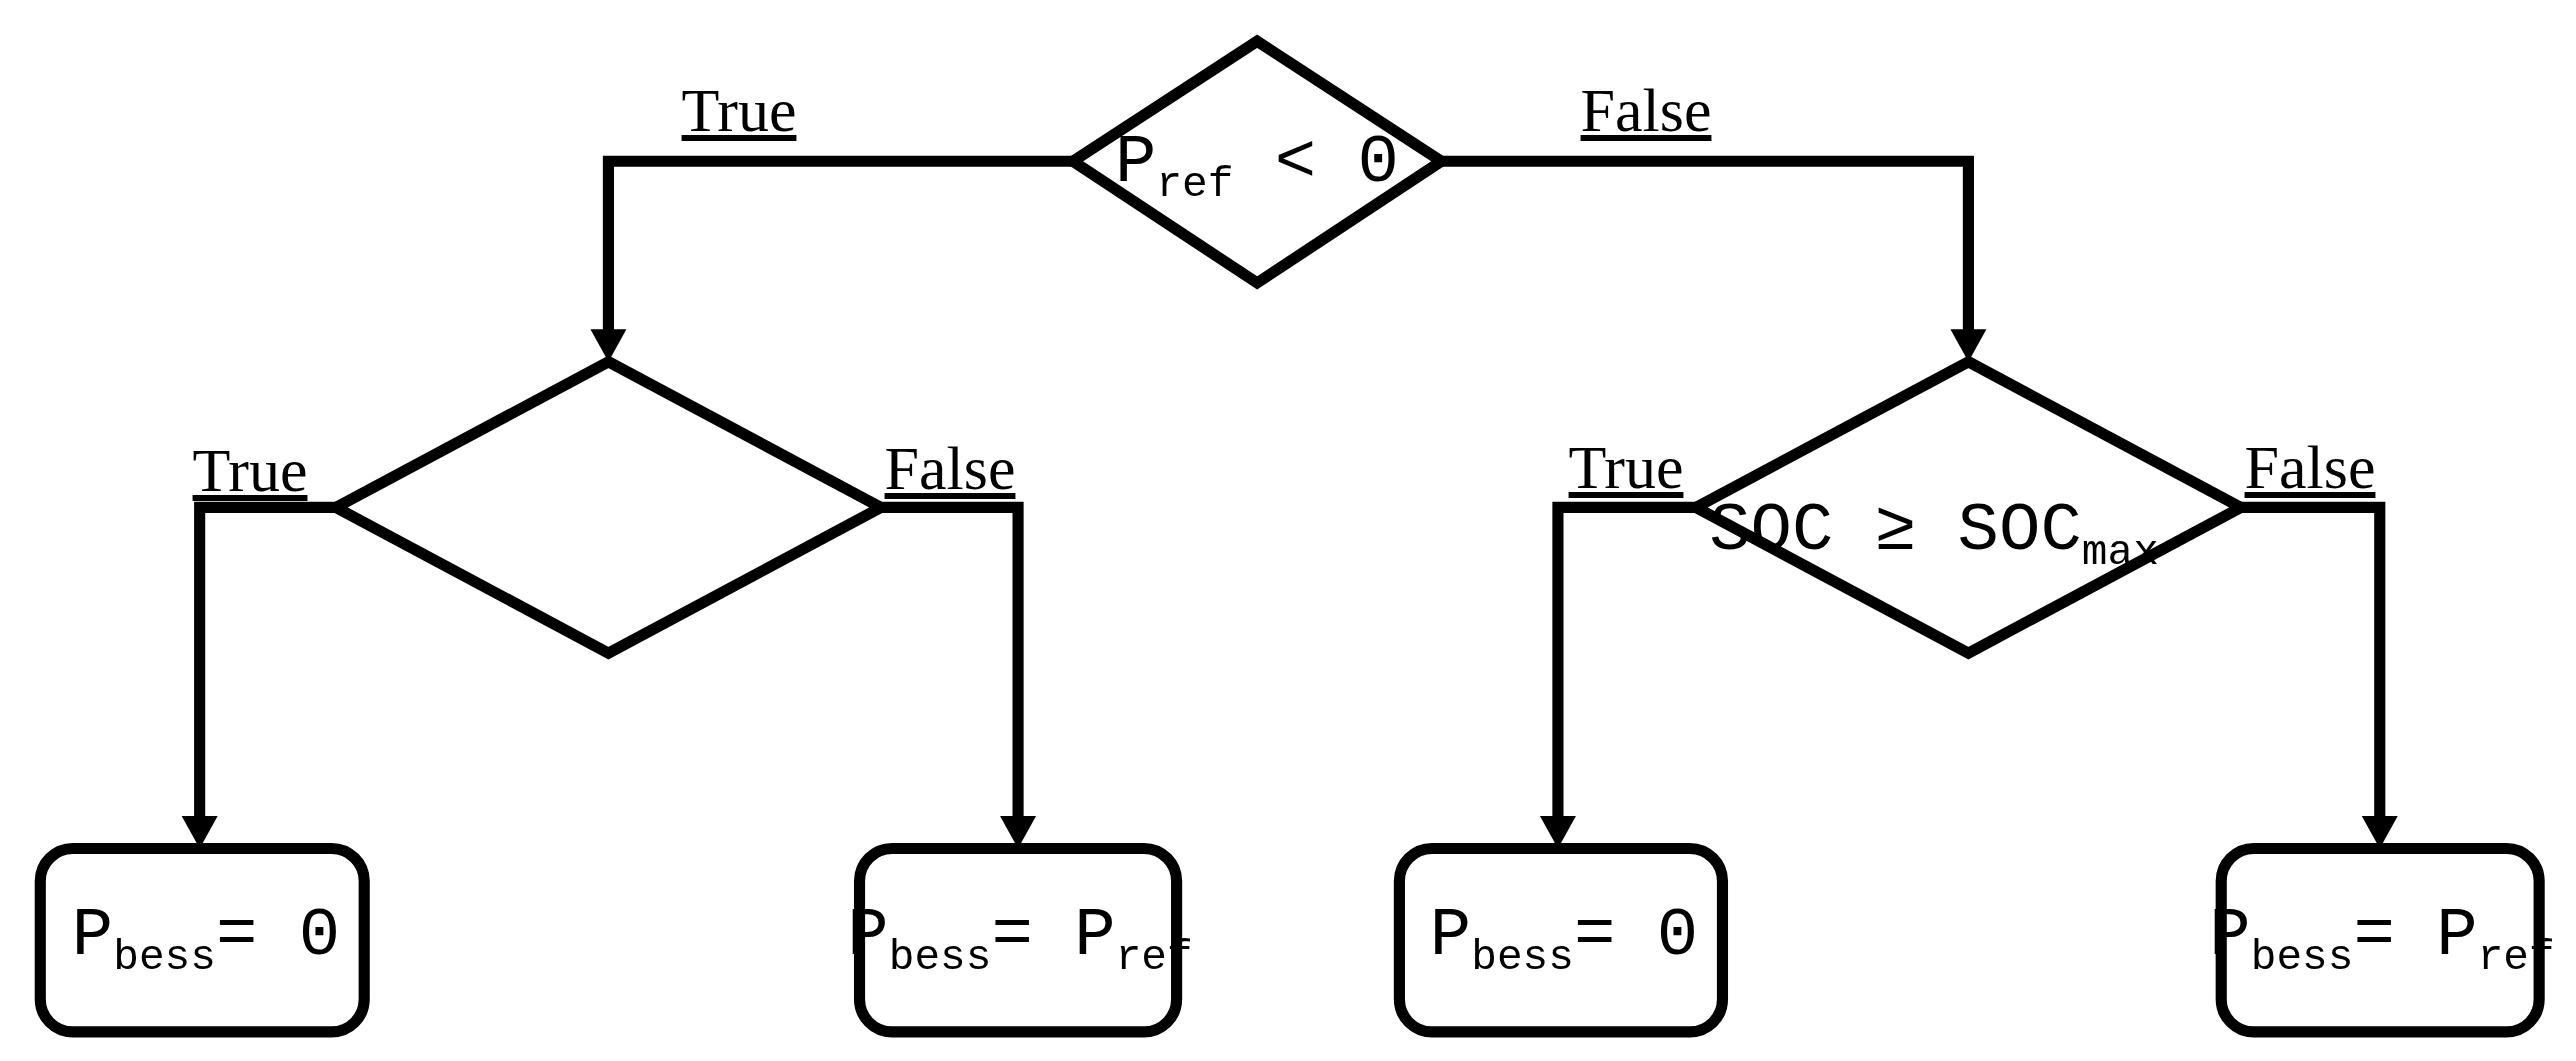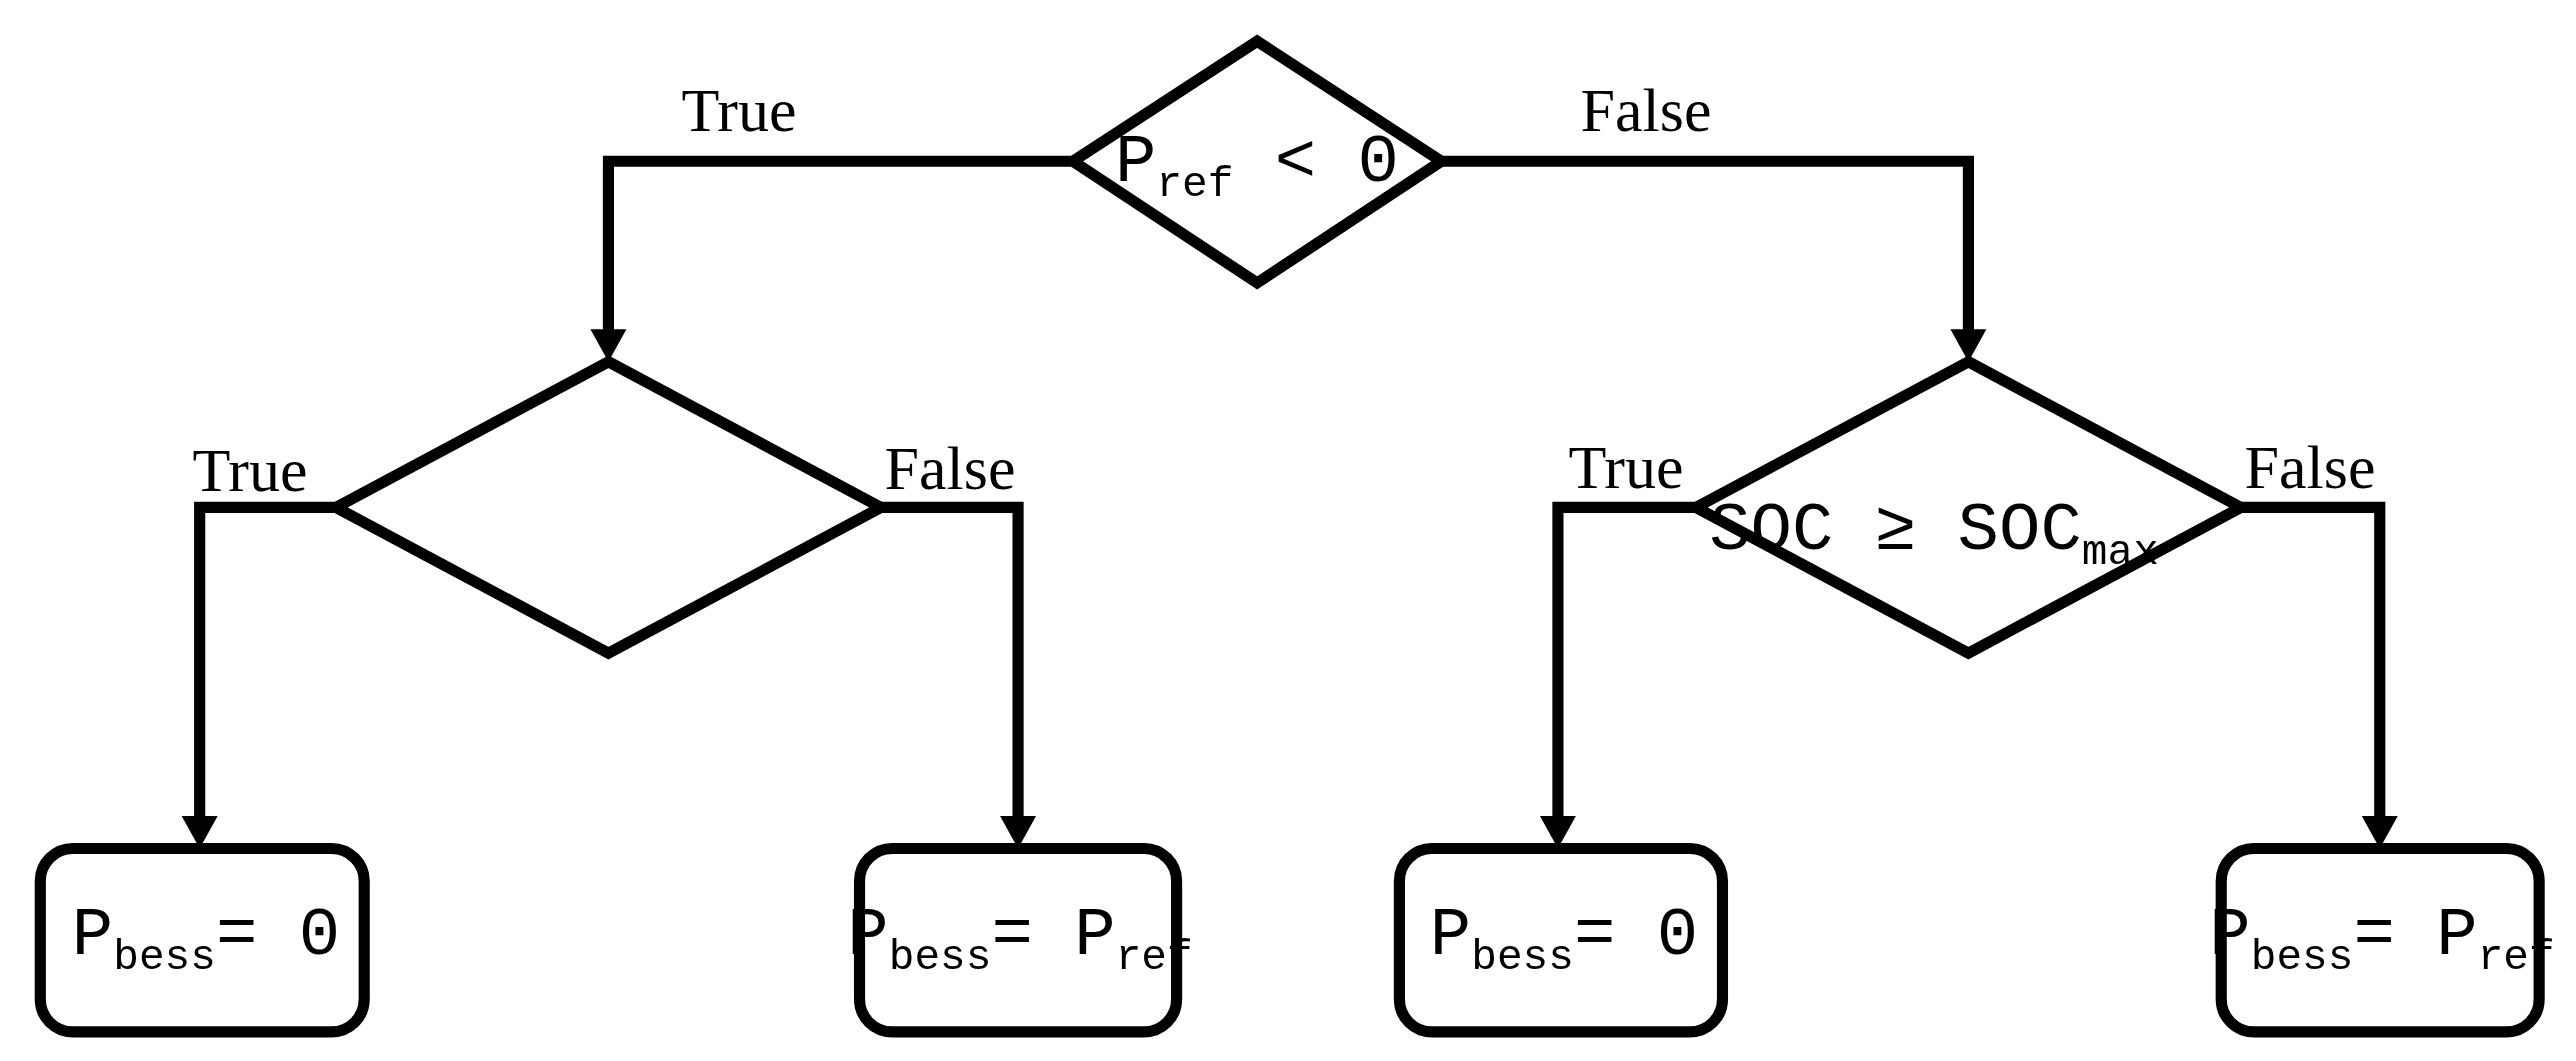--- a/index.html
+++ b/index.html
@@ -23,20 +23,21 @@
   }
   .txt {
     position: absolute;
     transform: translate(-50%, -50%);
     white-space: nowrap;
     line-height: 1;
     color: #000000;
   }
   .edge-label {
     font-size: 62px;
+    text-decoration: underline;
   }
   .node-label {
     font-size: 69px;
     font-family: Liberation Mono, monospace;
   }
   .sub {
     font-size: 0.62em;
     vertical-align: -0.34em;
     letter-spacing: 0;
   }

